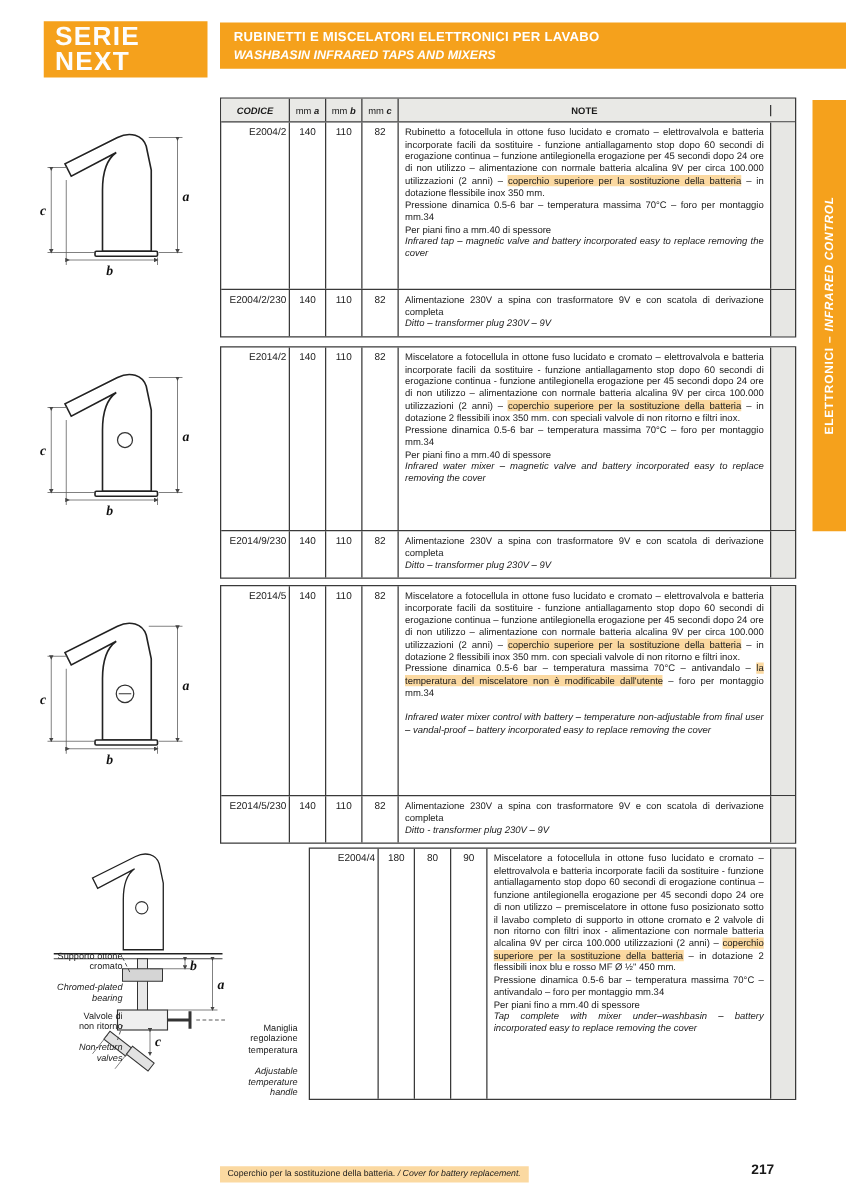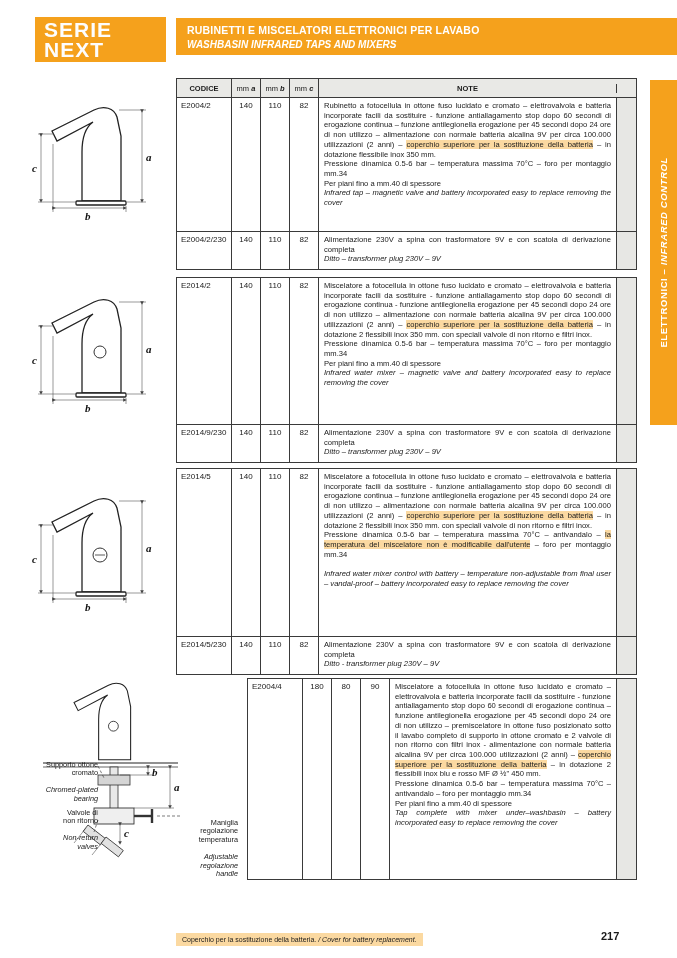--- a/index.html
+++ b/index.html
@@ -20,28 +20,28 @@
             display:flex;align-items:center;justify-content:center;}
   .side-tab-text{writing-mode:vertical-rl;transform:rotate(180deg);color:#fff;font-weight:bold;
                  font-size:9.5px;letter-spacing:0.6px;white-space:nowrap;}
   .side-tab-text .it{font-style:italic;}
 
   
   .ptable{position:absolute;border:1px solid #3a3a3a;background:#fff;box-sizing:border-box;}
   .thead,.trow{display:grid;grid-template-columns:54px 29px 29px 29px 1fr 20px;}
   .thead{background:#E9E9E6;font-size:7.5px;align-items:center;}
   .thead > div{border-left:1px solid #3a3a3a;text-align:center;padding:5px 0 4px 0;}
-  .thead > div:first-child{border-left:none;}
+  .thead > div:first-child{border-left:none;font-style:italic;}
   .th-cod,.th-note{font-weight:bold;}
   .th-mm b{font-style:italic;}
   .trow{border-top:1px solid #3a3a3a;font-size:8px;}
   .ptable > .trow:first-child{border-top:none;}
   .trow > div{border-left:1px solid #3a3a3a;padding:3px 2px;box-sizing:border-box;}
   .trow > div:first-child{border-left:none;}
-  .c-cod{padding-left:4px !important;}
+  .c-cod{padding-left:4px !important;text-align:right;}
   .c-mm{text-align:center;}
   .c-note{font-size:7.6px;line-height:1.28;text-align:justify;white-space:pre-line;
           padding:3px 5px !important;}
   .c-end{background:#E7E7E4;}
   .seg-hl{background:#FBD9A1;}
   .seg-it{font-style:italic;}
 
   
   .draw{position:absolute;}
   .dim{font-family:"Liberation Serif",serif;font-style:italic;font-weight:bold;font-size:11px;fill:#111;}
@@ -295,21 +295,21 @@
     <span>Supporto ottone
 cromato</span><br>
     <span class="en">Chromed-plated
 bearing</span>
   </div>
   <div class="callout" style="left:176px;top:810px;width:62px;">
     <span>Maniglia
 regolazione
 temperatura</span><br>
     <span class="en">Adjustable
-regolazione
+temperature
 handle</span>
   </div>
 
   <div class="footer-note">
     <span>Coperchio per la sostituzione della batteria.</span><span class="en"> / Cover for battery replacement.</span>
   </div>
   <div class="page-num">217</div>
 
 </div>
 

